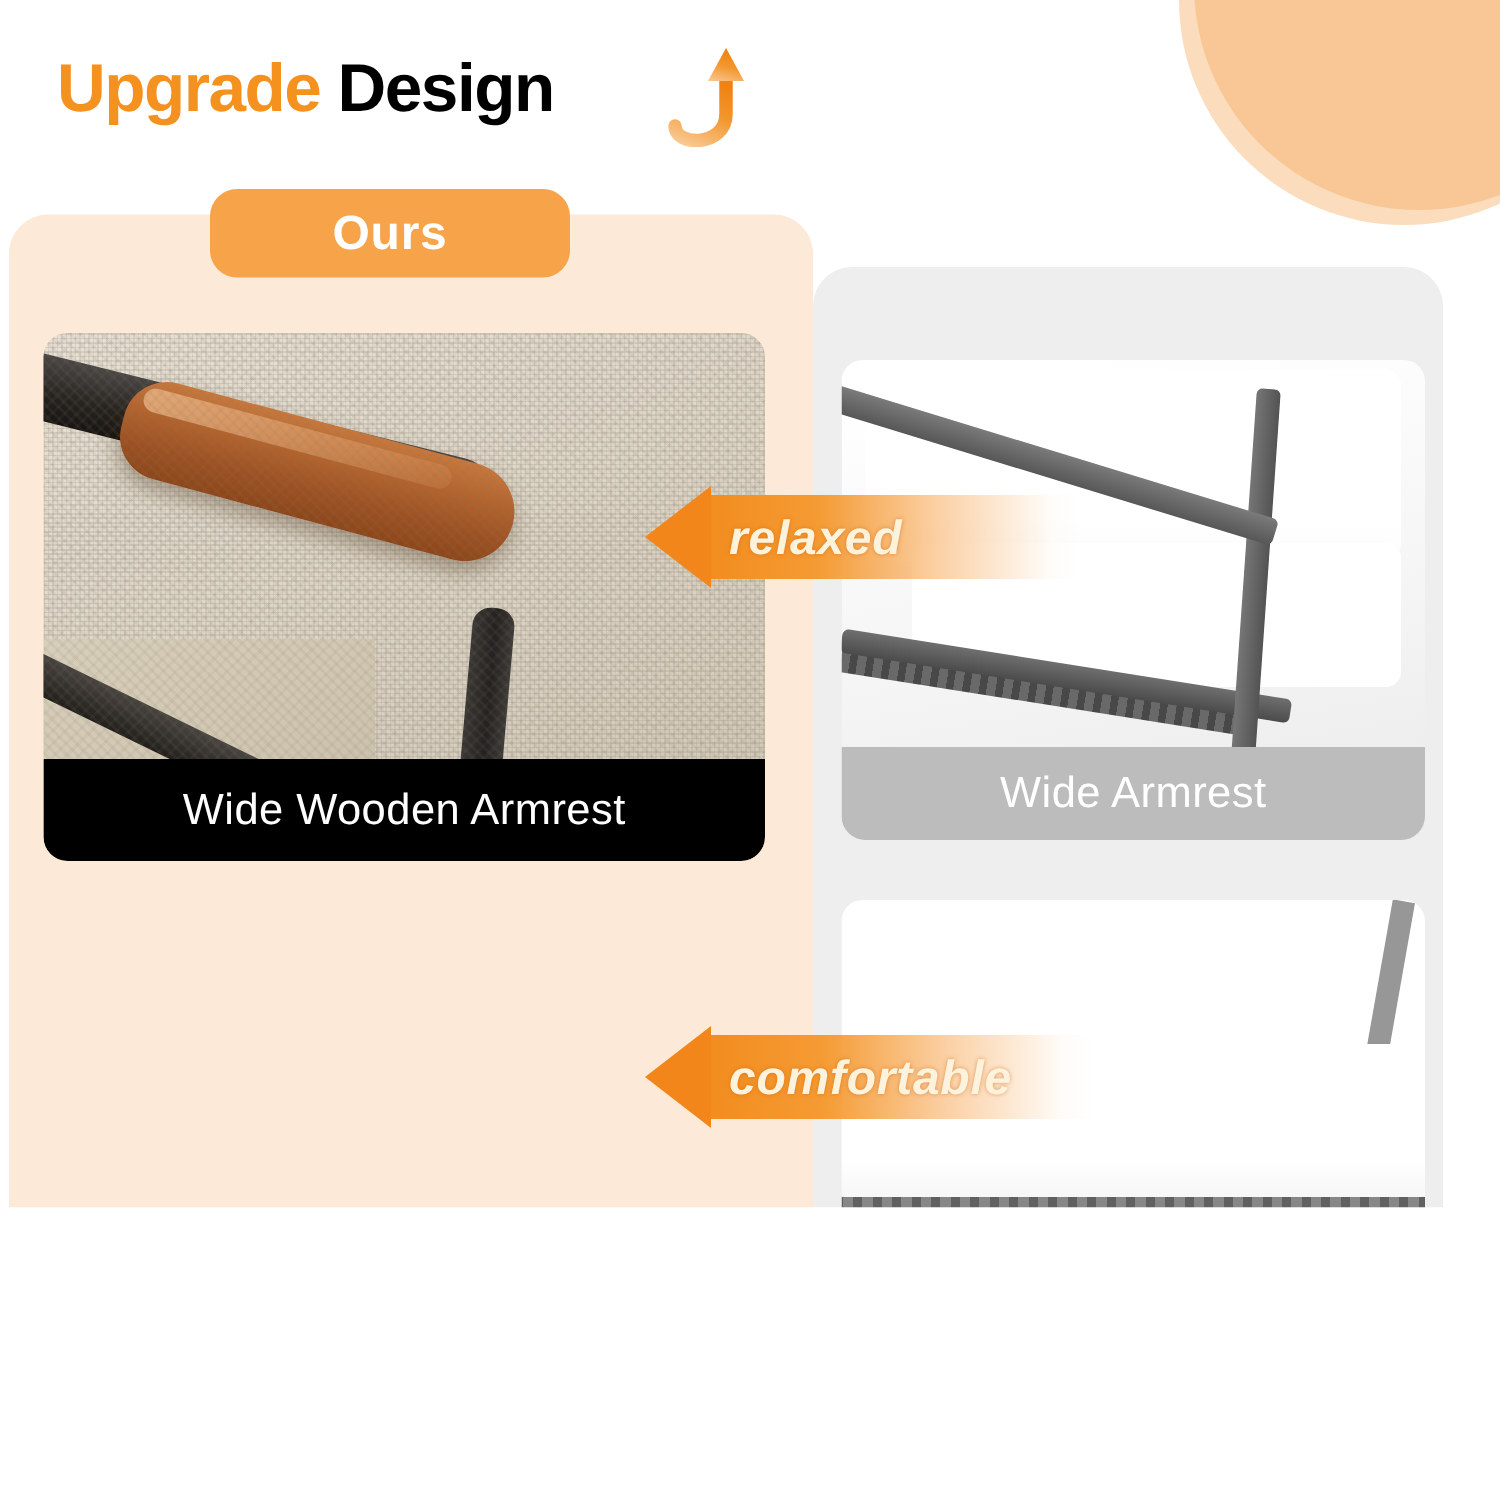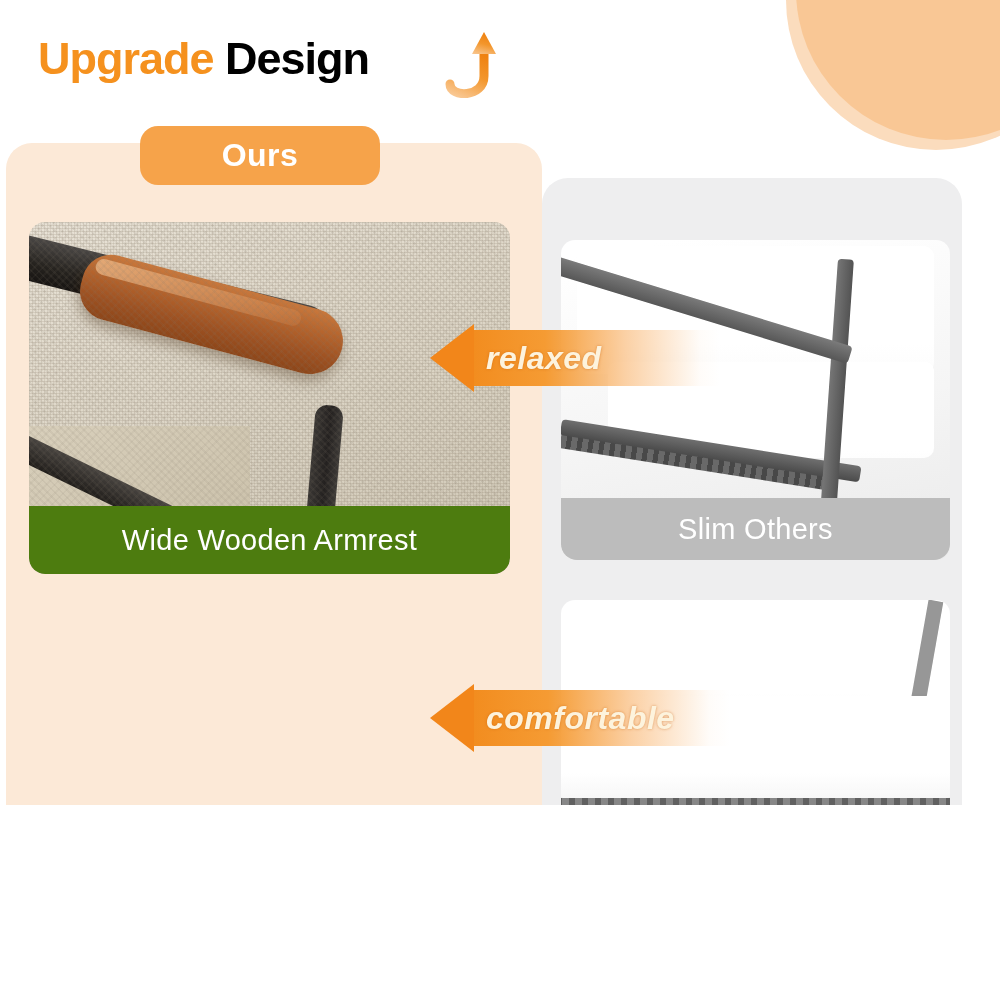--- a/index.html
+++ b/index.html
@@ -147,21 +147,21 @@
     bottom: 0;
     display: flex;
     align-items: center;
     justify-content: center;
     color: #ffffff;
     font-size: 29px;
     letter-spacing: 0.3px;
     border-bottom-left-radius: 16px;
     border-bottom-right-radius: 16px;
   }
-  .caption-orange { background: #4d7c0f; height: 68px; }
+  .caption-orange { background: #000000; height: 68px; }
   .caption-gray   { background: #bcbcbc; height: 62px; }
 
   
   .callout {
     position: absolute;
     height: 56px;
     display: flex;
     align-items: center;
     pointer-events: none;
   }
@@ -400,21 +400,21 @@
   <div class="card card-others-1">
     <div class="photo gray-img">
       <div class="ph x1-bg"></div>
       <div class="ph x1-cush-back"></div>
       <div class="ph x1-cush-seat"></div>
       <div class="ph x1-wicker"></div>
       <div class="ph x1-rail2"></div>
       <div class="ph x1-post"></div>
       <div class="ph x1-rail"></div>
     </div>
-    <div class="caption caption-gray">Slim Others</div>
+    <div class="caption caption-gray">Wide Armrest</div>
   </div>
 
   <div class="card card-others-2">
     <div class="photo gray-img">
       <div class="ph x2-bg"></div>
       <div class="ph x2-floor"></div>
       <div class="ph x2-tile1"></div>
       <div class="ph x2-tile2"></div>
       <div class="ph x2-tile3"></div>
       <div class="ph x2-post2"></div>

